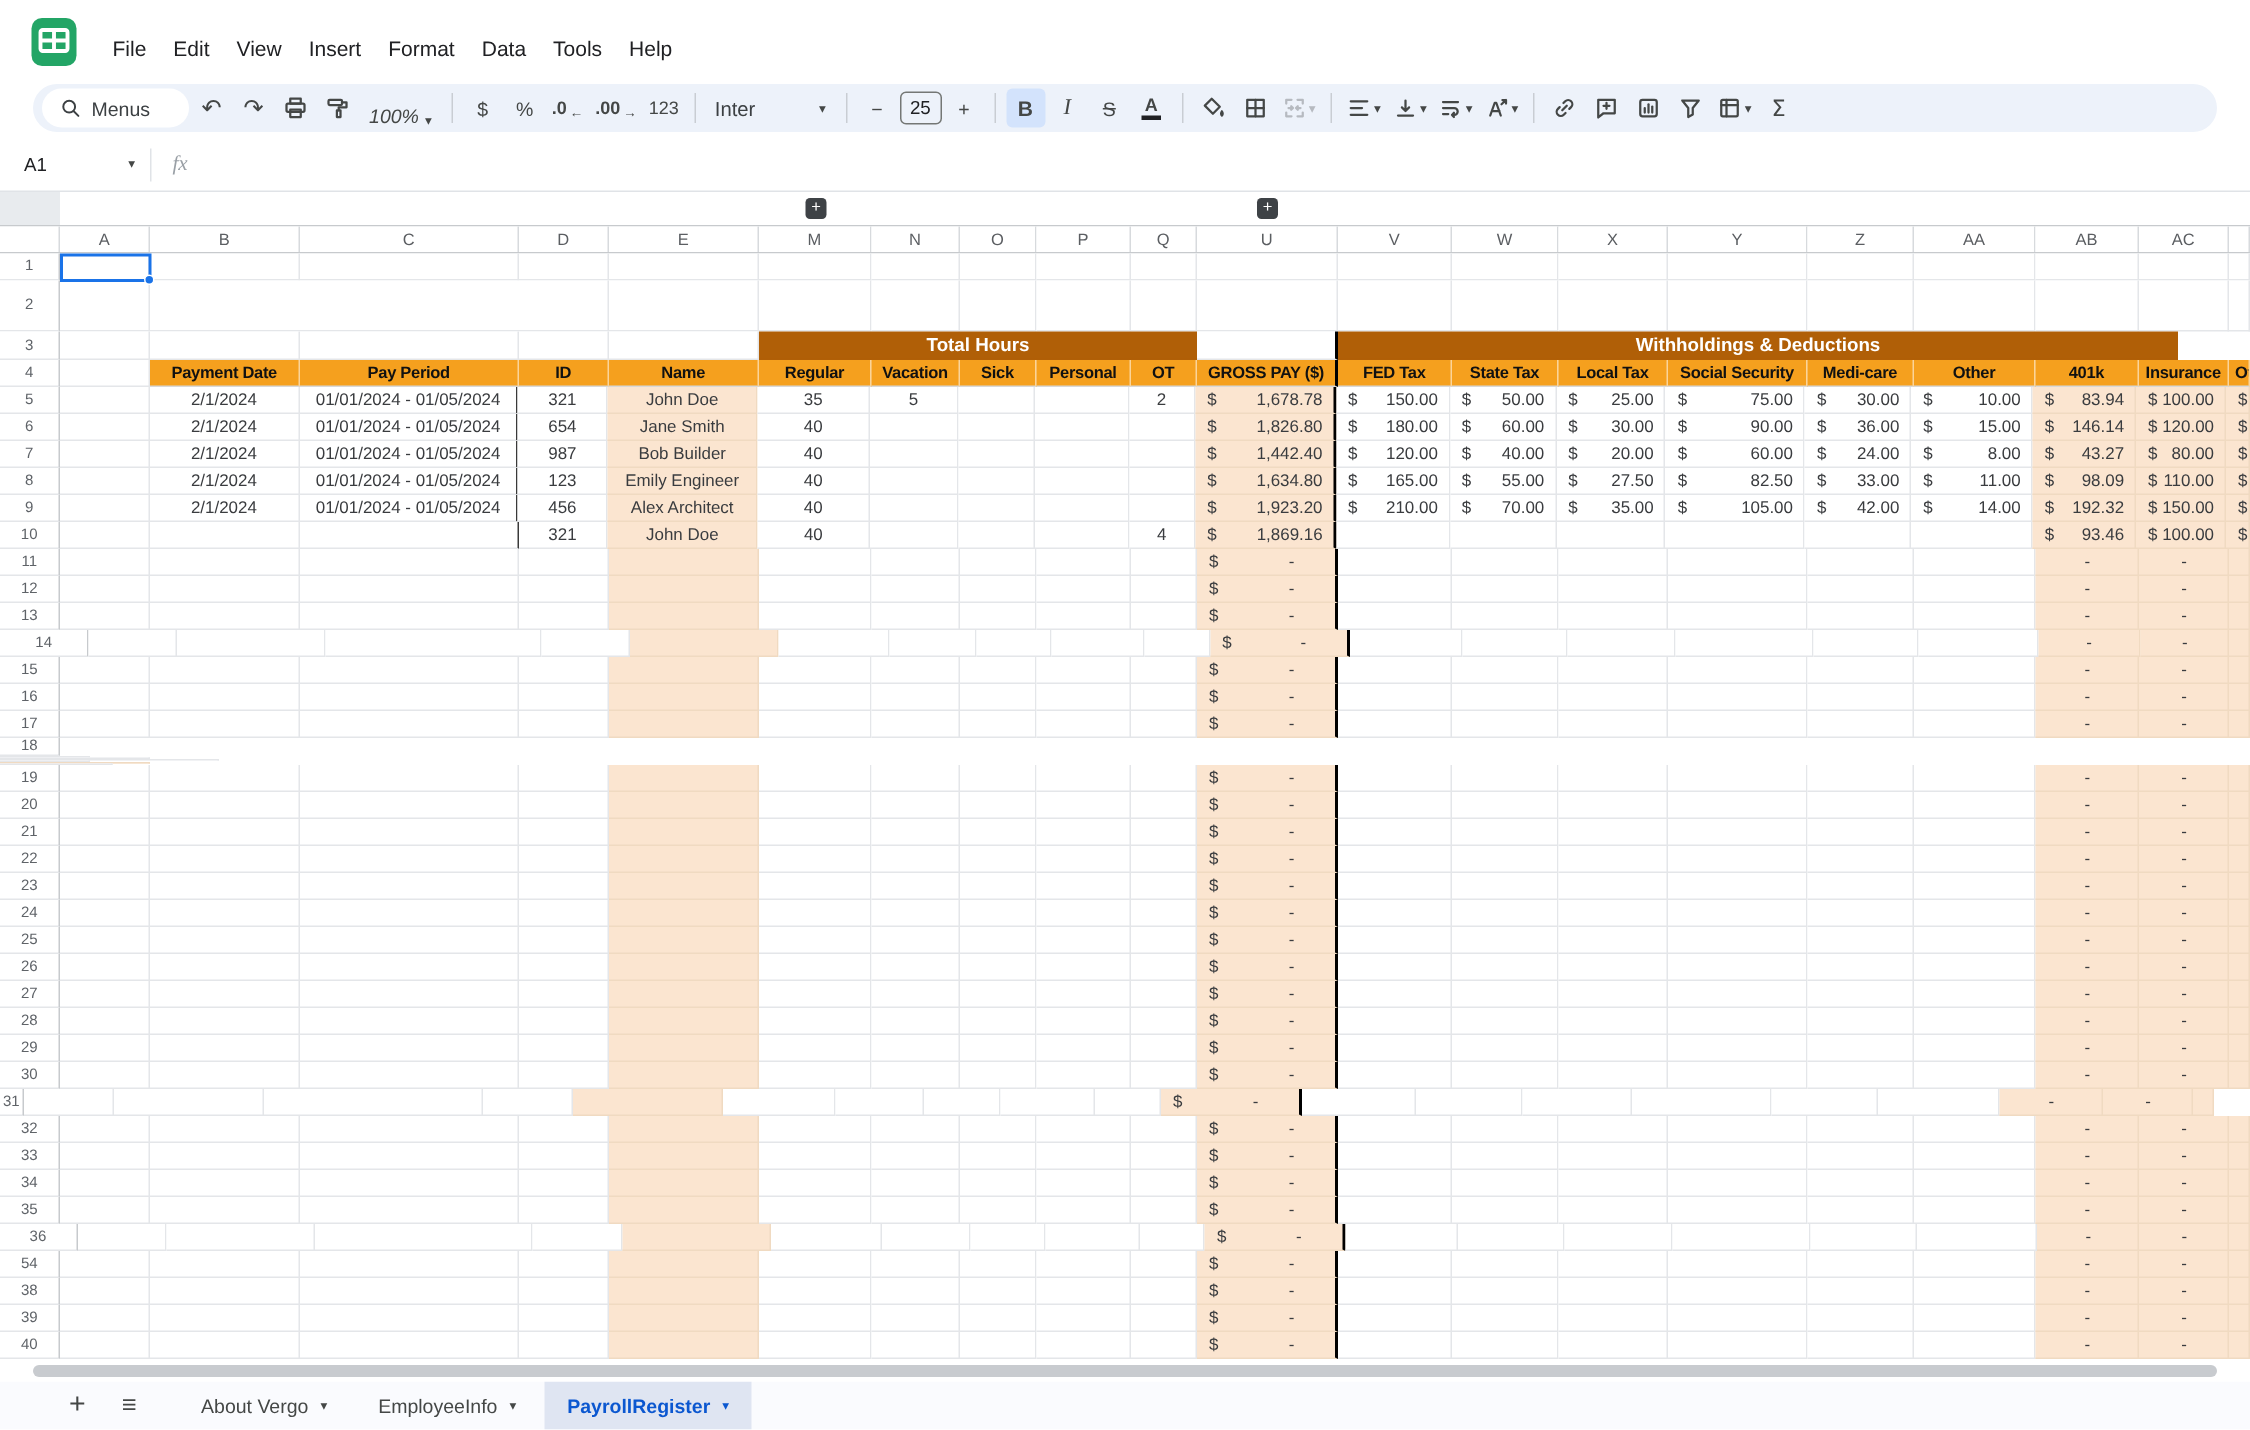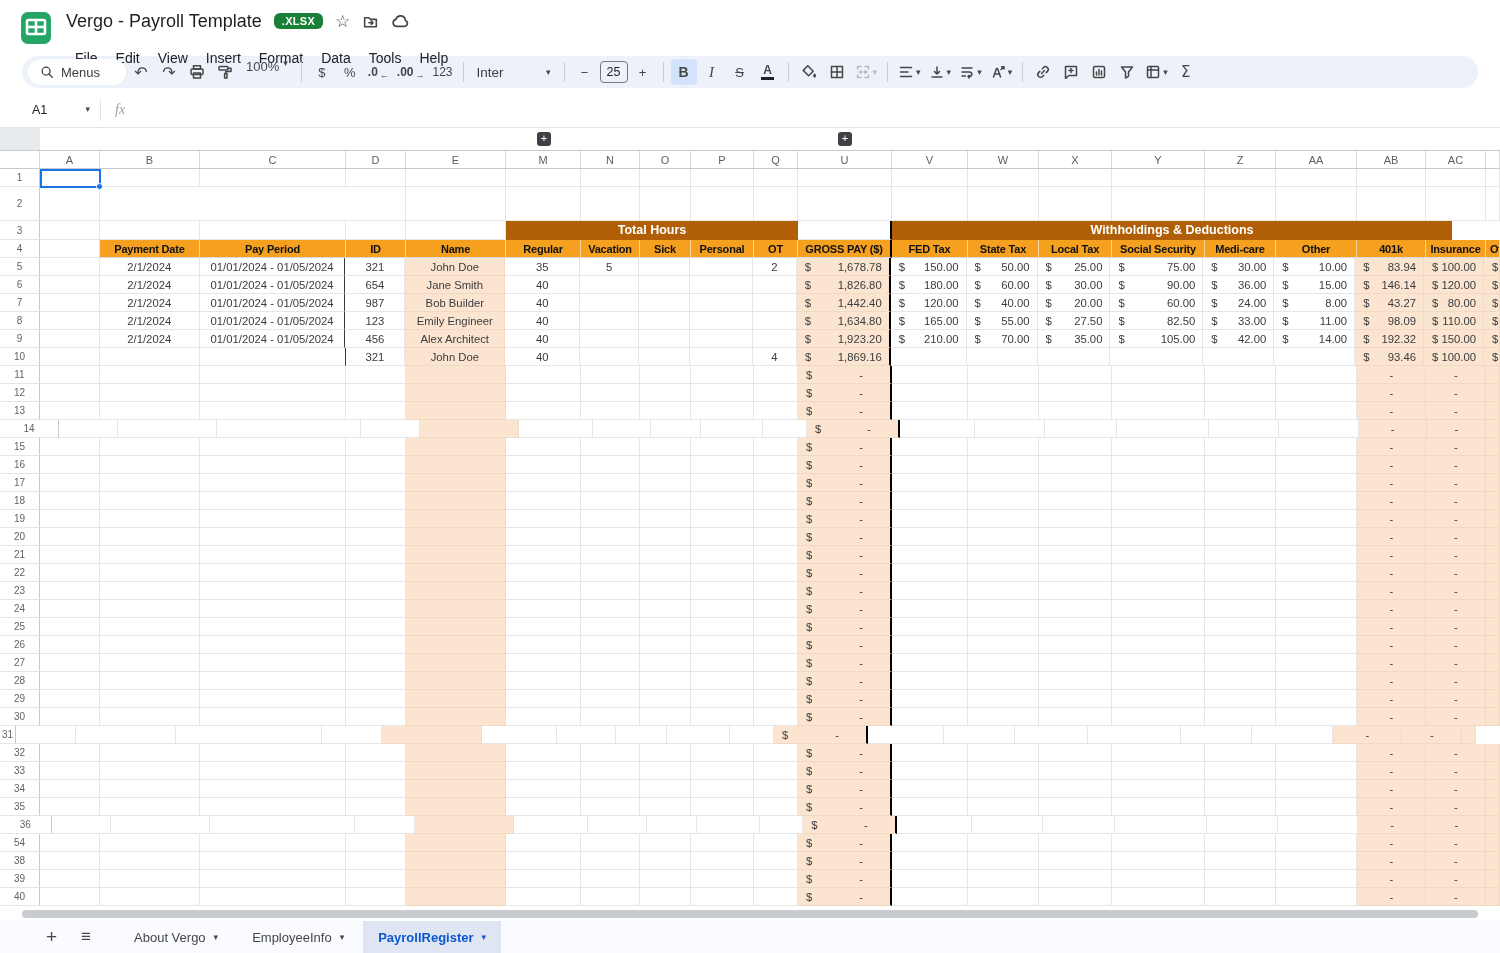--- a/index.html
+++ b/index.html
@@ -20,36 +20,36 @@
   
   .toolbar-wrap { height:36px; padding:0 22px; }
   .toolbar { height:32px; background:#edf2fa; border-radius:20px; display:flex; align-items:center; padding:0 8px 0 6px; gap:2px; }
   .tbtn { min-width:26px; height:26px; display:flex; align-items:center; justify-content:center; border-radius:4px; color:#444746; font-size:13px; gap:2px; padding:0 3px; }
   .tbtn.active { background:#d3e3fc; }
   .tbtn.disabled { color:#b6bac0; }
   .caret { font-size:9px; color:#444746; line-height:1; }
   .tdiv { width:1px; height:20px; background:#c9cdd3; margin:0 5px; }
   .search-pill { background:#fff; border-radius:16px; height:26px; display:flex; align-items:center; gap:7px; padding:0 26px 0 12px; color:#3c4043; }
   .search-pill span { font-size:13px; }
-  .zoom-sel { display:flex; align-items:flex-start; gap:4px; font-size:13px; padding:0 6px; }
+  .zoom-sel { display:flex; align-items:flex-end; gap:4px; font-size:13px; padding:0 6px;font-style:italic; }
   .font-sel { display:flex; align-items:center; justify-content:space-between; width:86px; font-size:13.5px; padding:0 6px; color:#3c4043; }
   .size-box { width:28px; height:22px; border:1px solid #747775; border-radius:4px; display:flex; align-items:center; justify-content:center; font-size:12.5px; background:transparent; }
   .bold-g { font-weight:bold; font-size:14px; }
   .italic-g { font-family:"Liberation Serif","DejaVu Serif",serif; font-style:italic; font-size:15px; }
   .strike-g { text-decoration:line-through; font-size:13px; }
   .tcol { display:flex; flex-direction:column; align-items:center; line-height:1; }
   .tcol .bar { width:13px; height:3px; background:#202124; margin-top:1px; }
   .dec-lab { font-size:12px; font-weight:bold; }
   .mini-arrow { font-size:9px; margin-top:6px; }
   .sigma { font-size:15px; font-family:"DejaVu Sans",sans-serif; }
   svg.ic { stroke:currentColor; fill:none; stroke-width:1.5; stroke-linecap:round; stroke-linejoin:round; }
 
   
   .fbar { height:36px; display:flex; align-items:center; border-bottom:1px solid #e0e3e7; background:#fff; }
-  .namebox { width:100px; display:flex; align-items:center; justify-content:space-between; padding:0 10px 0 32px; font-size:12.5px; color:#202124; }
+  .namebox { width:100px; display:flex; align-items:center; justify-content:space-between; padding:0 10px 0 16px; font-size:12.5px; color:#202124; }
   .fdiv { width:1px; height:22px; background:#e0e3e7; }
   .fx { font-family:"Liberation Serif","DejaVu Serif",serif; font-style:italic; color:#9aa0a6; font-size:14px; margin-left:14px; }
 
   
   .sheet { position:relative; width:1500px; height:779px; overflow:hidden; background:#fff; }
   .group-strip { height:22px; position:relative; background:#fff; }
   .group-strip .gutter { position:absolute; left:0; top:0; width:40px; height:22px; background:#e8ebee; }
   .plusbtn { position:absolute; top:4px; width:14px; height:14px; background:#3e4246; color:#fff; font-size:11px; line-height:13px; text-align:center; border-radius:3px; }
   .colhead { display:flex; height:19px; border-top:1px solid #c7cacd; border-bottom:1px solid #c7cacd; }
   .colhead .corner { background:#d9dce0; border-right:1px solid #c7cacd; }
@@ -88,36 +88,20 @@
 <div class="topbar">
   <div class="logo">
     <svg width="34" height="34" viewBox="0 0 34 34">
       <rect x="2" y="1" width="30" height="32" rx="7" fill="#23A566"></rect>
       <rect x="8" y="9" width="18" height="14" rx="1.5" fill="none" stroke="#fff" stroke-width="2.6"></rect>
       <line x1="8" y1="16" x2="26" y2="16" stroke="#fff" stroke-width="2.6"></line>
       <line x1="17" y1="9" x2="17" y2="23" stroke="#fff" stroke-width="2.6"></line>
     </svg>
   </div>
   <div class="title-block">
-    <div class="title-row">
-      <span class="doc-title">Vergo - Payroll Template</span>
-      <span class="badge">.XLSX</span>
-      <span class="title-ico">☆</span>
-      <span class="title-ico">
-        <svg class="ic" width="17" height="17" viewBox="0 0 16 16">
-            <path d="M2.5 4.5h4L8 6h5.5v7h-11z"></path>
-            <path d="M6.5 9.2h3.6m-1.4-1.6L10.4 9.2 8.7 10.8"></path>
-          </svg>
-      </span>
-      <span class="title-ico">
-        <svg class="ic" width="18" height="18" viewBox="0 0 16 16">
-            <path d="M4.8 12.8a3.2 3.2 0 01-.4-6.3 4.3 4.3 0 018.4 1.1 2.7 2.7 0 01-.6 5.2z"></path>
-          </svg>
-      </span>
-    </div>
     <nav class="menus">
       <span>File</span>
       <span>Edit</span>
       <span>View</span>
       <span>Insert</span>
       <span>Format</span>
       <span>Data</span>
       <span>Tools</span>
       <span>Help</span>
     </nav>
@@ -896,21 +880,21 @@
         <div class="cell" style="width: 71px;"></div>
         <div class="cell" style="width: 81px;"></div>
         <div class="cell money peach" style="width: 69px; justify-content: center;">
           <span class="val">-</span>
         </div>
         <div class="cell money peach" style="width: 60px; justify-content: center;">
           <span class="val">-</span>
         </div>
         <div class="cell peach" style="width: 14px;"></div>
       </div>
-      <div class="row" style="height: 18px;">
+      <div class="row" style="height: 18px; flex-direction: column;">
         <div class="rowhdr" style="width: 40px;">18</div>
         <div class="cell" style="width: 60px;"></div>
         <div class="cell" style="width: 100px;"></div>
         <div class="cell" style="width: 146px;"></div>
         <div class="cell" style="width: 60px;"></div>
         <div class="cell peach" style="width: 100px;"></div>
         <div class="cell" style="width: 75px;"></div>
         <div class="cell" style="width: 59px;"></div>
         <div class="cell" style="width: 51px;"></div>
         <div class="cell" style="width: 63px;"></div>

